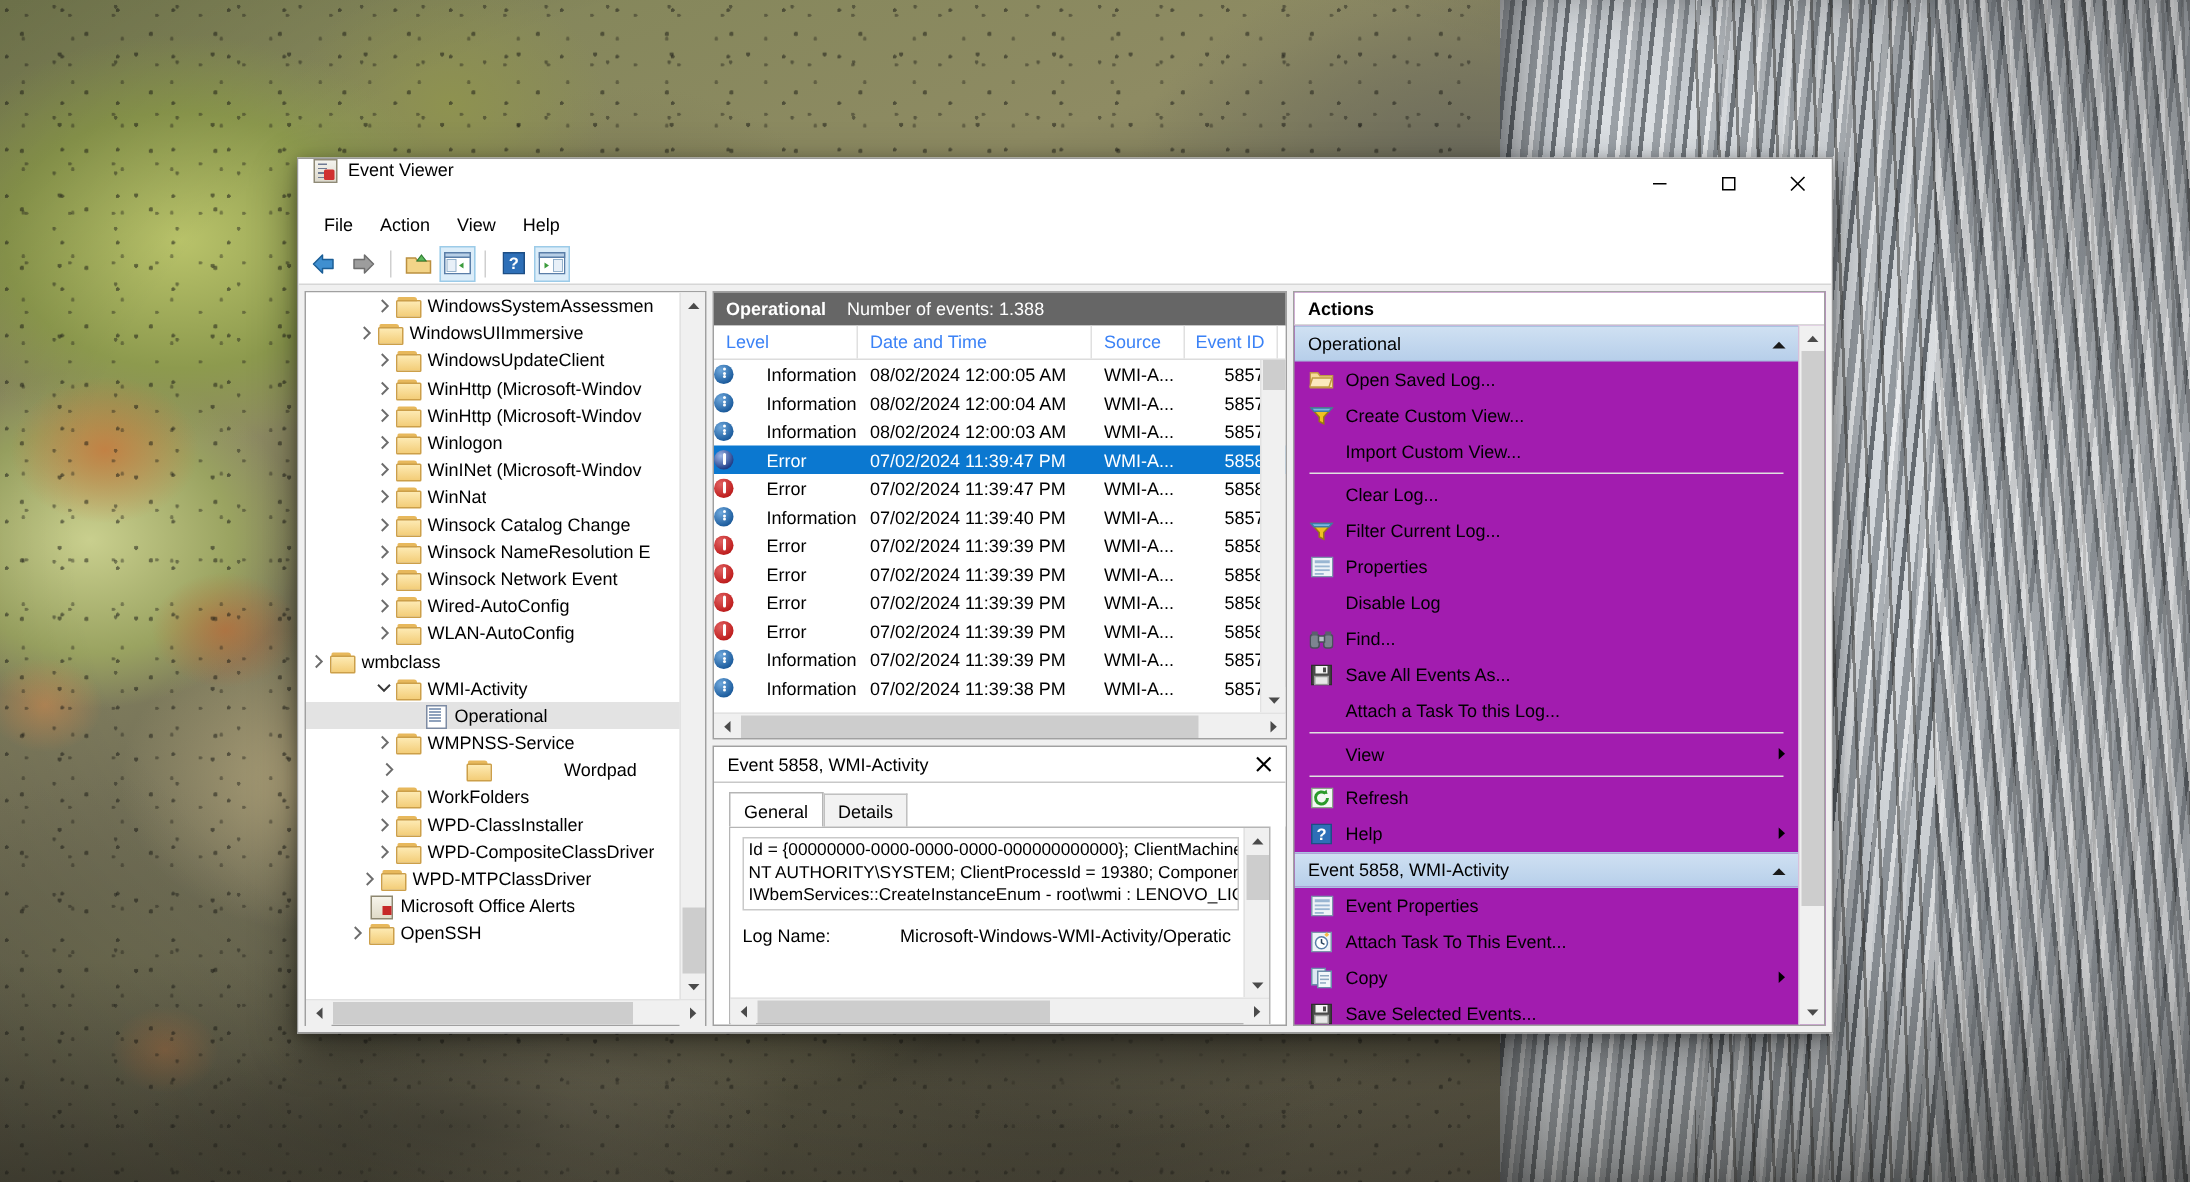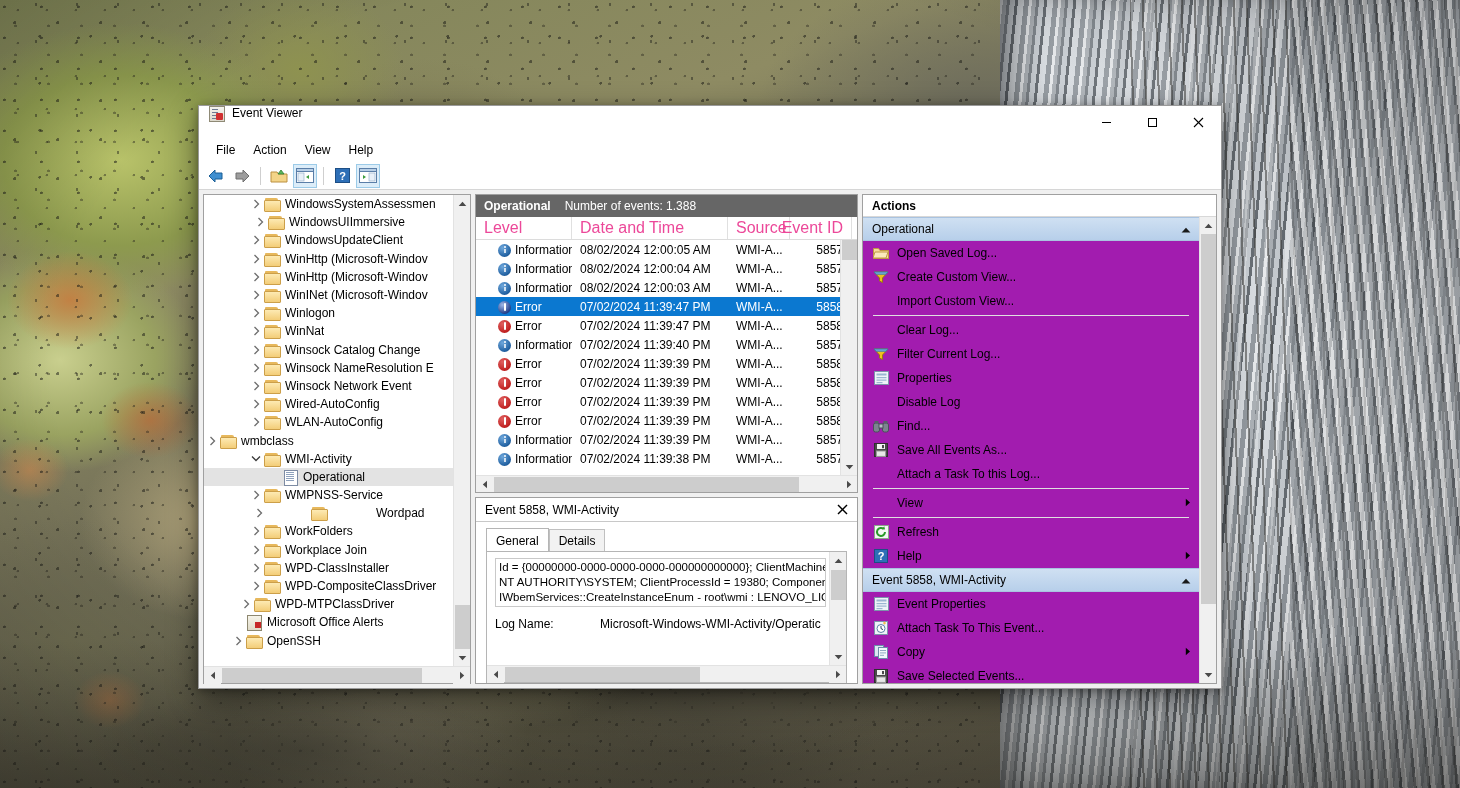--- a/index.html
+++ b/index.html
@@ -273,39 +273,39 @@
   }
   .pane-header .h1 { font-weight: bold; }
   .grid-wrap { flex: 1; position: relative; overflow: hidden; display:flex; flex-direction:column; min-height:0; }
   .grid-scrollarea { flex:1; position:relative; overflow:hidden; }
   .grid-head {
     display: flex; height: 23px; min-height: 23px;
     background: #fff; border-bottom: 1px solid #dcdcdc;
     position: relative;
   }
   .gh {
-    font-size: 16px; display: flex; align-items: center;
-    padding-left: 8px; border-right: 1px solid #e0e0e0; color:#ec4899;
+    font-size: 12px; display: flex; align-items: center;
+    padding-left: 8px; border-right: 1px solid #e0e0e0; color:#3b82f6;
     cursor: default; white-space: nowrap;
   }
   .gh.num { justify-content: flex-end; padding-right: 8px; padding-left: 0; }
   .c-level { width: 96px; min-width:96px; }
   .c-date  { width: 156px; min-width:156px; }
   .c-src   { width: 62px; min-width:62px; }
   .c-eid   { width: 62px; min-width:62px; }
   .c-task  { flex: 1; min-width: 0; border-right: none; }
 
   .row {
     display: flex; height: 19px; min-height:19px; align-items: center;
     font-size: 12px; white-space: nowrap; cursor: default;
   }
   .row.sel { background: #0b78d0; color: #fff; }
   .cell { display:flex; align-items:center; overflow:hidden; }
   .cell.num { justify-content: flex-end; padding-right: 9px; }
-  .cell.lvl { padding-left: 22px; gap: 4px; align-items: flex-end; }
+  .cell.lvl { padding-left: 0; gap: 22px; }
   .lvl-ic { width: 13px; height: 13px; border-radius: 50%; flex:none; position: relative; }
   .lvl-ic.info {
     background: radial-gradient(circle at 35% 30%, #6fa8dc, #1f5fa0 70%, #17406e);
   }
   .lvl-ic.err {
     background: radial-gradient(circle at 35% 30%, #e06060, #c02020 70%, #8f1414);
   }
   .lvl-ic.err.selrow {
     background: radial-gradient(circle at 35% 30%, #9fb8e8, #24418c 70%, #16275a);
   }
@@ -476,21 +476,21 @@
         <div class="tree-inner" id="tree-inner">
             <div class="tree-row" style="padding-left: 44px;">
               <span class="tw">
                 <svg width="7" height="10" viewBox="0 0 7 10">
                   <path d="M1.5 1 L5.5 5 L1.5 9" fill="none" stroke="#6d6d6d" stroke-width="1.3"></path>
                 </svg>
               </span>
               <span class="folder-ic"></span>
               <span class="lbl">WindowsSystemAssessmen</span>
             </div>
-            <div class="tree-row" style="padding-left: 48px;">
+            <div class="tree-row" style="padding-left: 32px;">
               <span class="tw">
                 <svg width="7" height="10" viewBox="0 0 7 10">
                   <path d="M1.5 1 L5.5 5 L1.5 9" fill="none" stroke="#6d6d6d" stroke-width="1.3"></path>
                 </svg>
               </span>
               <span class="folder-ic"></span>
               <span class="lbl">WindowsUIImmersive</span>
             </div>
             <div class="tree-row" style="padding-left: 44px;">
               <span class="tw">
@@ -519,30 +519,30 @@
               <span class="folder-ic"></span>
               <span class="lbl">WinHttp (Microsoft-Windov</span>
             </div>
             <div class="tree-row" style="padding-left: 44px;">
               <span class="tw">
                 <svg width="7" height="10" viewBox="0 0 7 10">
                   <path d="M1.5 1 L5.5 5 L1.5 9" fill="none" stroke="#6d6d6d" stroke-width="1.3"></path>
                 </svg>
               </span>
               <span class="folder-ic"></span>
+              <span class="lbl">Winlogon</span>
+            </div>
+            <div class="tree-row" style="padding-left: 44px;">
+              <span class="tw">
+                <svg width="7" height="10" viewBox="0 0 7 10">
+                  <path d="M1.5 1 L5.5 5 L1.5 9" fill="none" stroke="#6d6d6d" stroke-width="1.3"></path>
+                </svg>
+              </span>
+              <span class="folder-ic"></span>
               <span class="lbl">WinINet (Microsoft-Windov</span>
-            </div>
-            <div class="tree-row" style="padding-left: 44px;">
-              <span class="tw">
-                <svg width="7" height="10" viewBox="0 0 7 10">
-                  <path d="M1.5 1 L5.5 5 L1.5 9" fill="none" stroke="#6d6d6d" stroke-width="1.3"></path>
-                </svg>
-              </span>
-              <span class="folder-ic"></span>
-              <span class="lbl">Winlogon</span>
             </div>
             <div class="tree-row" style="padding-left: 44px;">
               <span class="tw">
                 <svg width="7" height="10" viewBox="0 0 7 10">
                   <path d="M1.5 1 L5.5 5 L1.5 9" fill="none" stroke="#6d6d6d" stroke-width="1.3"></path>
                 </svg>
               </span>
               <span class="folder-ic"></span>
               <span class="lbl">WinNat</span>
             </div>
@@ -633,29 +633,20 @@
               <span class="lbl">Wordpad</span>
             </div>
             <div class="tree-row" style="padding-left: 44px;">
               <span class="tw">
                 <svg width="7" height="10" viewBox="0 0 7 10">
                   <path d="M1.5 1 L5.5 5 L1.5 9" fill="none" stroke="#6d6d6d" stroke-width="1.3"></path>
                 </svg>
               </span>
               <span class="folder-ic"></span>
               <span class="lbl">WorkFolders</span>
-            </div>
-            <div class="tree-row" style="padding-left: 44px;">
-              <span class="tw">
-                <svg width="7" height="10" viewBox="0 0 7 10">
-                  <path d="M1.5 1 L5.5 5 L1.5 9" fill="none" stroke="#6d6d6d" stroke-width="1.3"></path>
-                </svg>
-              </span>
-              <span class="folder-ic"></span>
-              <span class="lbl">Workplace Join</span>
             </div>
             <div class="tree-row" style="padding-left: 44px;">
               <span class="tw">
                 <svg width="7" height="10" viewBox="0 0 7 10">
                   <path d="M1.5 1 L5.5 5 L1.5 9" fill="none" stroke="#6d6d6d" stroke-width="1.3"></path>
                 </svg>
               </span>
               <span class="folder-ic"></span>
               <span class="lbl">WPD-ClassInstaller</span>
             </div>

